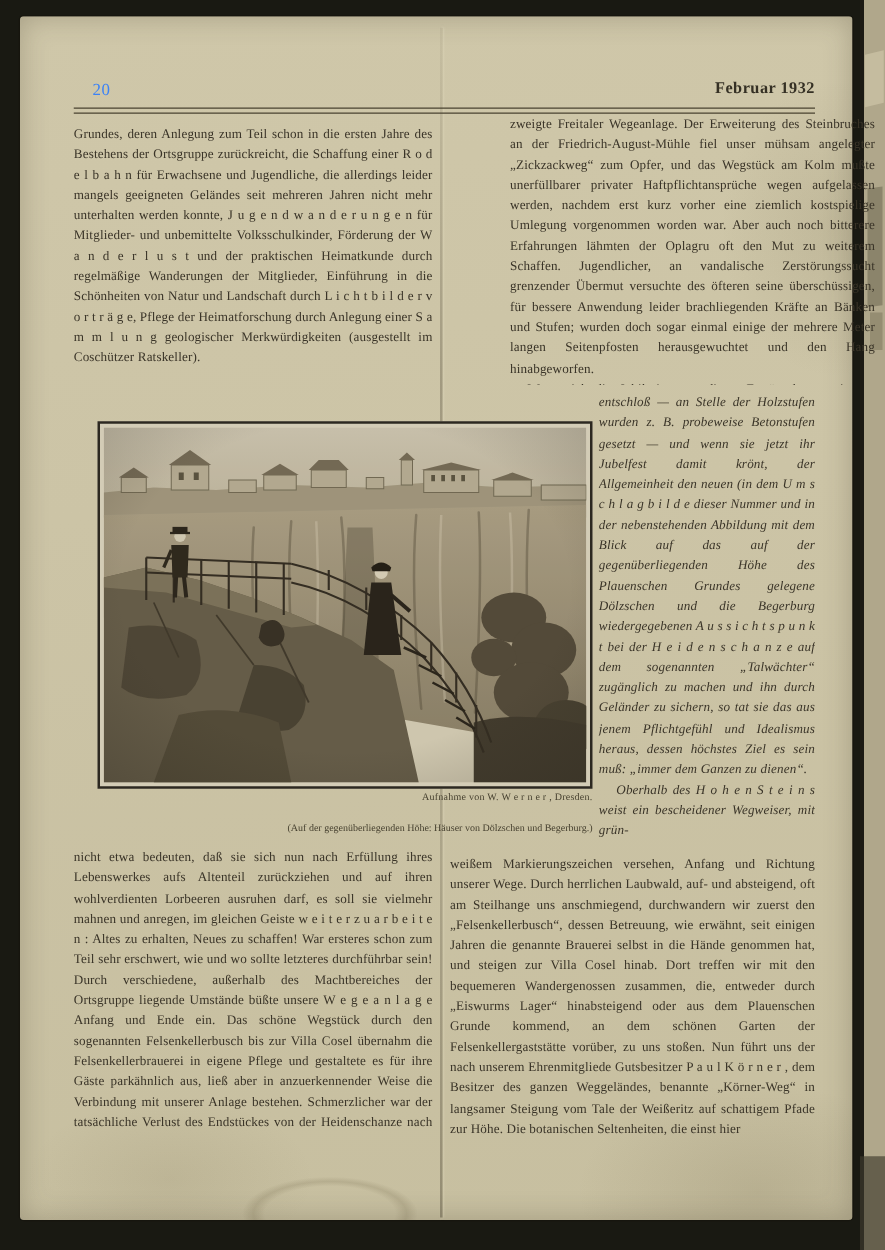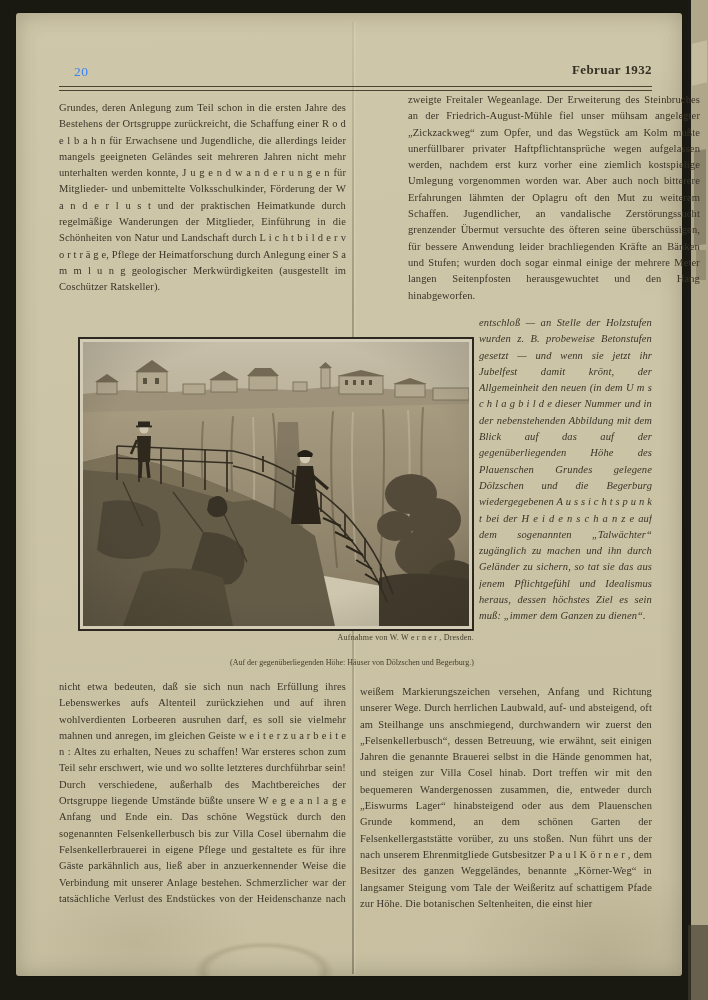--- a/index.html
+++ b/index.html
@@ -234,20 +234,21 @@
       <rect x="0" y="0" width="386" height="284" fill="#a2946f" opacity="0.1"></rect>
       <rect x="0" y="0" width="386" height="284" fill="url(#vign)"></rect>
     </svg>
   </figure>
 
   <div class="photo-credit">Aufnahme von W. W e r n e r , Dresden.</div>
   <div class="photo-subcaption">(Auf der gegenüberliegenden Höhe: Häuser von Dölzschen und Begerburg.)</div>
 
   <div class="textblock tb-right-narrow">
     <p>entschloß — an Stelle der Holzstufen wurden z. B. probeweise Betonstufen gesetzt — und wenn sie jetzt ihr Jubelfest damit krönt, der Allgemeinheit den neuen (in dem U m s c h l a g b i l d e dieser Nummer und in der nebenstehenden Abbildung mit dem Blick auf das auf der gegenüberliegenden Höhe des Plauenschen Grundes gelegene Dölzschen und die Begerburg wiedergegebenen A u s s i c h t s p u n k t bei der H e i d e n s c h a n z e auf dem sogenannten „Talwächter“ zugänglich zu machen und ihn durch Geländer zu sichern, so tat sie das aus jenem Pflichtgefühl und Idealismus heraus, dessen höchstes Ziel es sein muß: „immer dem Ganzen zu dienen“.</p>
+    <p class="indent">Oberhalb des H o h e n  S t e i n s weist ein bescheidener Wegweiser, mit grün-</p>
   </div>
 
   <div class="textblock tb-left-bottom">
     <p>nicht etwa bedeuten, daß sie sich nun nach Erfüllung ihres Lebenswerkes aufs Altenteil zurückziehen und auf ihren wohlverdienten Lorbeeren ausruhen darf, es soll sie vielmehr mahnen und anregen, im gleichen Geiste w e i t e r z u a r b e i t e n : Altes zu erhalten, Neues zu schaffen! War ersteres schon zum Teil sehr erschwert, wie und wo sollte letzteres durchführbar sein! Durch verschiedene, außerhalb des Machtbereiches der Ortsgruppe liegende Umstände büßte unsere W e g e a n l a g e Anfang und Ende ein. Das schöne Wegstück durch den sogenannten Felsenkellerbusch bis zur Villa Cosel übernahm die Felsenkellerbrauerei in eigene Pflege und gestaltete es für ihre Gäste parkähnlich aus, ließ aber in anzuerkennender Weise die Verbindung mit unserer Anlage bestehen. Schmerzlicher war der tatsächliche Verlust des Endstückes von der Heidenschanze nach dem Kolm mit Anschluß an die weitver-</p>
   </div>
 
   <div class="textblock tb-right-bottom">
     <p>weißem Markierungszeichen versehen, Anfang und Richtung unserer Wege. Durch herrlichen Laubwald, auf- und absteigend, oft am Steilhange uns anschmiegend, durchwandern wir zuerst den „Felsenkellerbusch“, dessen Betreuung, wie erwähnt, seit einigen Jahren die genannte Brauerei selbst in die Hände genommen hat, und steigen zur Villa Cosel hinab. Dort treffen wir mit den bequemeren Wandergenossen zusammen, die, entweder durch „Eiswurms Lager“ hinabsteigend oder aus dem Plauenschen Grunde kommend, an dem schönen Garten der Felsenkellergaststätte vorüber, zu uns stoßen. Nun führt uns der nach unserem Ehrenmitgliede Gutsbesitzer P a u l  K ö r n e r , dem Besitzer des ganzen Weggeländes, benannte „Körner-Weg“ in langsamer Steigung vom Tale der Weißeritz auf schattigem Pfade zur Höhe. Die botanischen Seltenheiten, die einst hier</p>
   </div>
 

